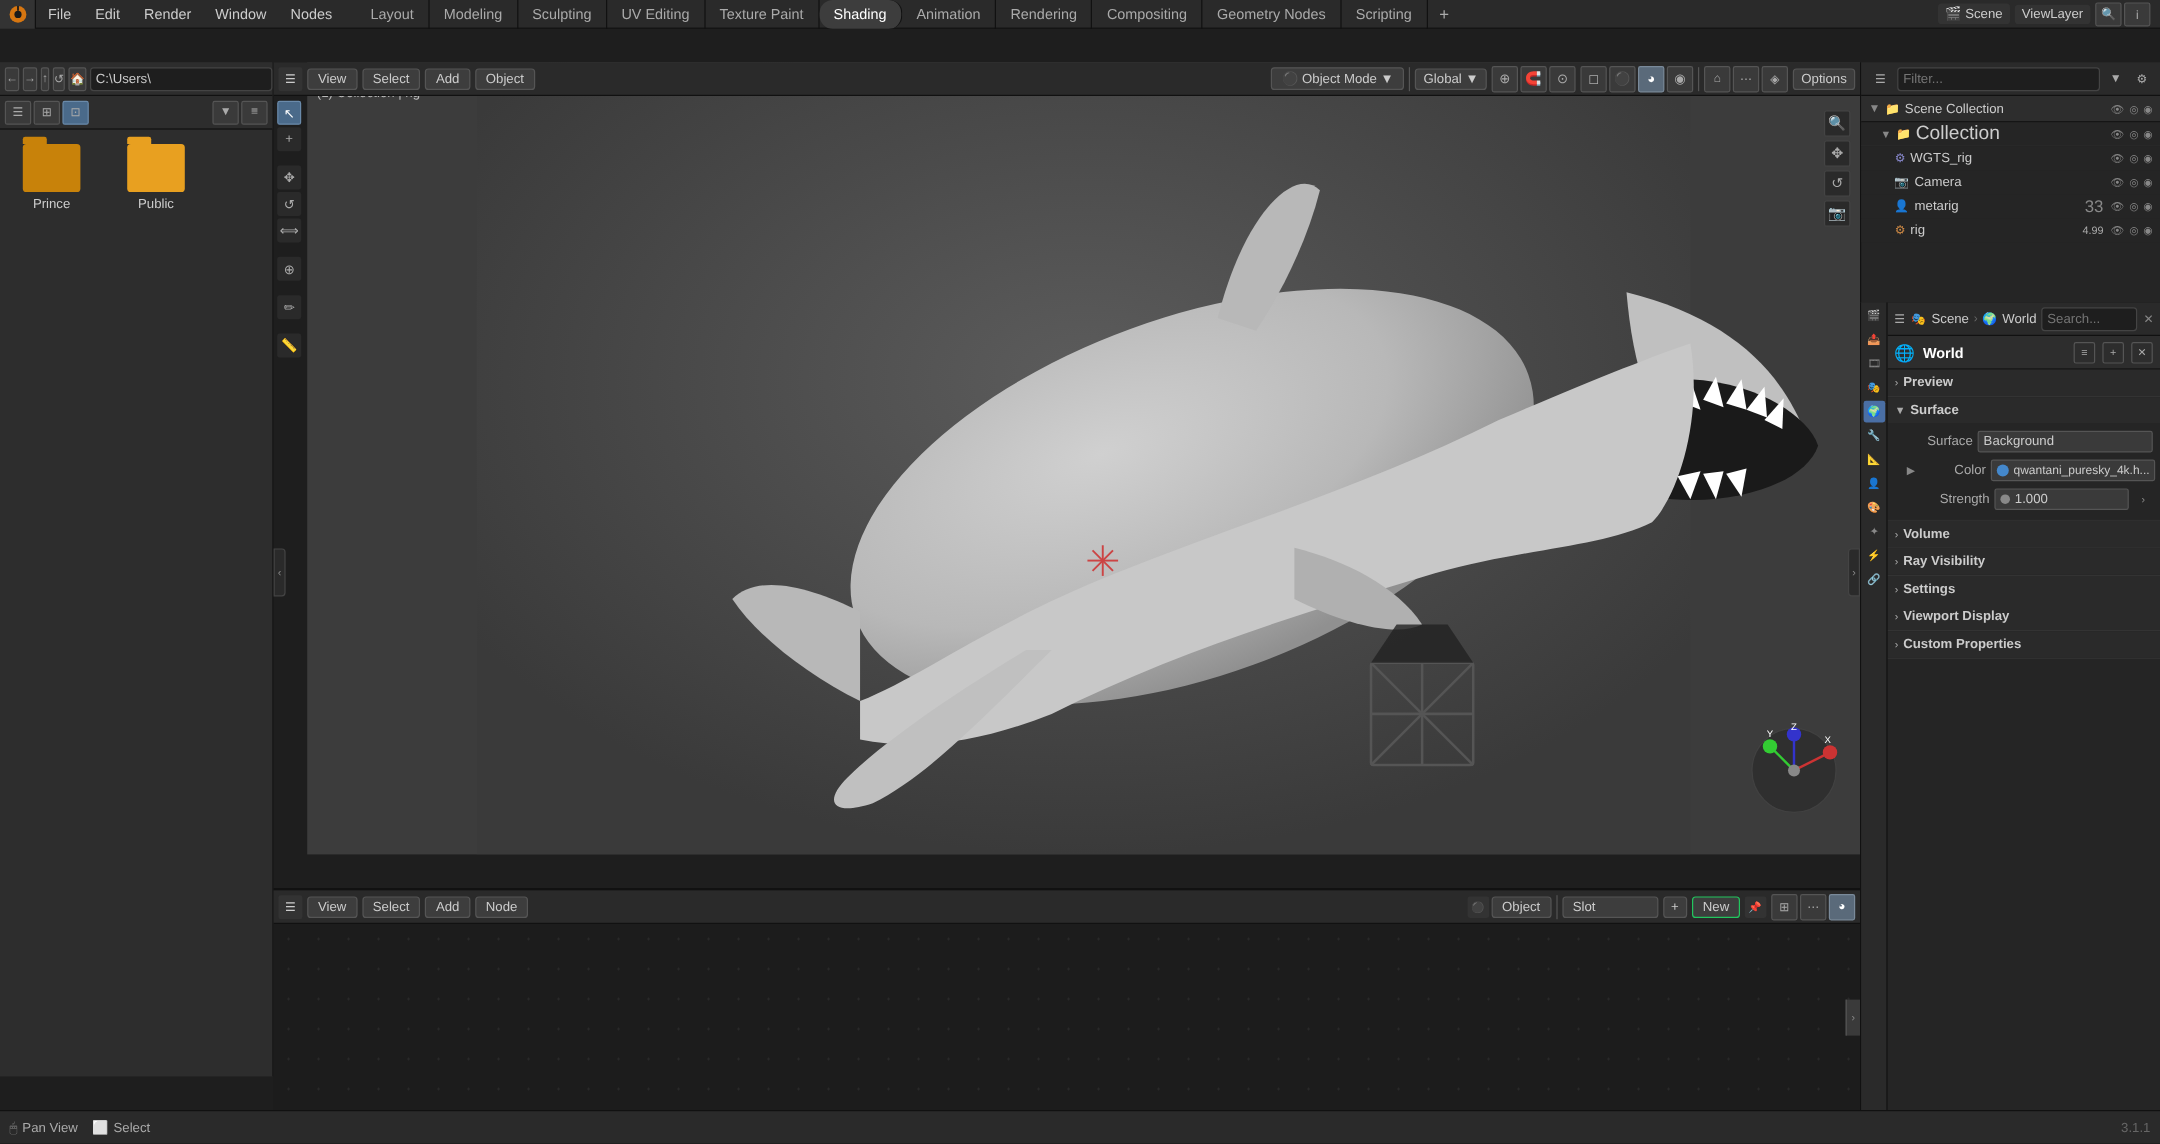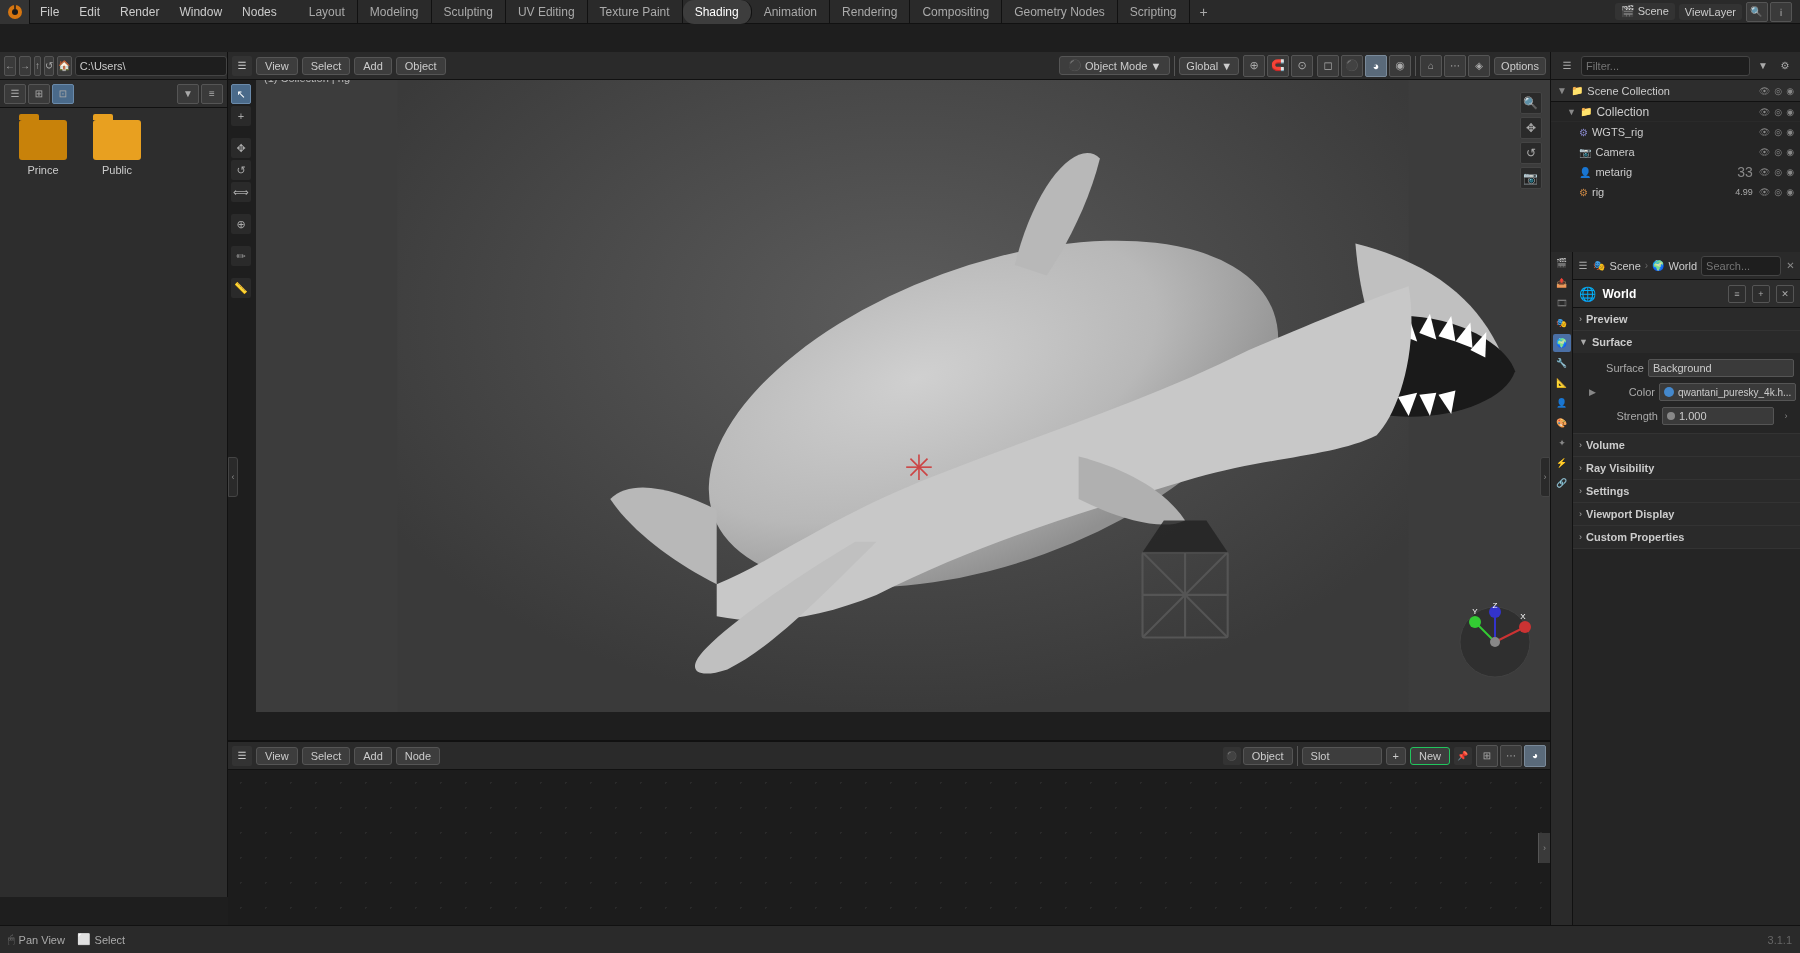--- a/index.html
+++ b/index.html
@@ -132,21 +132,21 @@
       padding: 0 4px;
       gap: 2px;
       border-bottom: 1px solid #111;
       background: #2d2d2d;
     }
     .left-panel-content {
       flex: 1;
       padding: 8px;
       display: flex;
       flex-wrap: wrap;
-      gap: 4px;
+      gap: 17px;
       align-content: flex-start;
     }
     .folder-item {
       display: flex;
       flex-direction: column;
       align-items: center;
       gap: 4px;
       cursor: pointer;
       padding: 4px;
       border-radius: 3px;
@@ -482,21 +482,21 @@
     <span style="font-size:10px;color:#ccc;">📁</span>
     <span style="font-size:11px;color:#ccc;flex:1;">Scene Collection</span>
     <span style="font-size:9px;color:#888;">👁</span>
     <span style="font-size:9px;color:#888;">◎</span>
     <span style="font-size:9px;color:#888;">◉</span>
   </div>
 
   <div style="height:20px;background:#252525;display:flex;align-items:center;padding:0 6px 0 16px;gap:4px;cursor:pointer;border-bottom:1px solid #2a2a2a;">
     <span style="font-size:9px;color:#888;">▼</span>
     <span style="font-size:10px;color:#ccc;">📁</span>
-    <span style="font-size:12px;color:#ccc;flex:1;">Collection</span>
+    <span style="font-size:16px;color:#ccc;flex:1;">Collection</span>
     <span style="font-size:9px;color:#888;">👁</span>
     <span style="font-size:9px;color:#888;">◎</span>
     <span style="font-size:9px;color:#888;">◉</span>
   </div>
 
   <div style="height:20px;background:#252525;display:flex;align-items:center;padding:0 6px 0 28px;gap:4px;cursor:pointer;">
     <span style="font-size:10px;color:#8888cc;">⚙</span>
     <span style="font-size:11px;color:#ccc;flex:1;">WGTS_rig</span>
     <span style="font-size:9px;color:#888;">👁</span>
     <span style="font-size:9px;color:#888;">◎</span>

